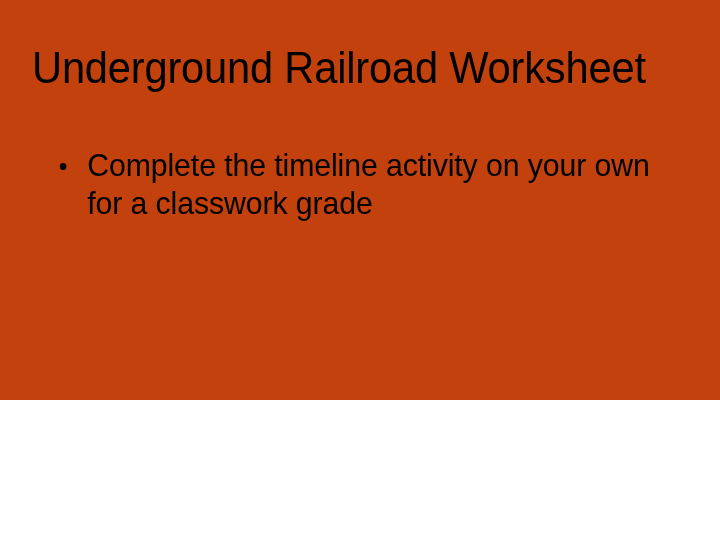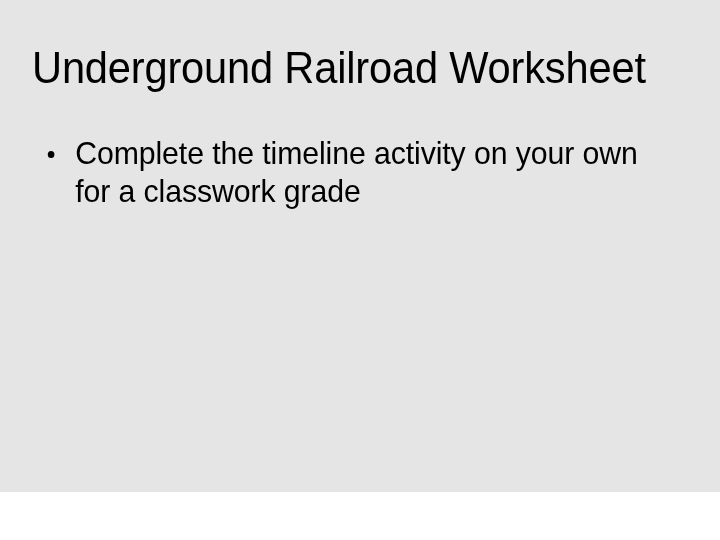--- a/index.html
+++ b/index.html
@@ -11,22 +11,22 @@
     height: 540px;
     background: #ffffff;
     font-family: "Liberation Sans", sans-serif;
     color: #000000;
     overflow: hidden;
   }
 
   .slide {
     position: relative;
     width: 720px;
-    height: 492px;
-    background: #e5e5e5;
+    height: 400px;
+    background: #c2410c;
     box-sizing: border-box;
   }
 
   
   .slide-title {
     position: absolute;
     left: 32px;
     top: 43px;
     width: 660px;
     font-size: 45px;
@@ -39,21 +39,21 @@
     transform-origin: left top;
     -webkit-font-smoothing: none;
   }
 
   
   .body-list {
     position: absolute;
     left: 40px;
     top: 130px;
     width: 660px;
-    margin: 4px;
+    margin: 16px;
     padding: 0;
     list-style: none;
   }
 
   .bullet-item {
     position: relative;
     padding-left: 33px;
     font-size: 32px;
     line-height: 38px;
     font-weight: 400;

